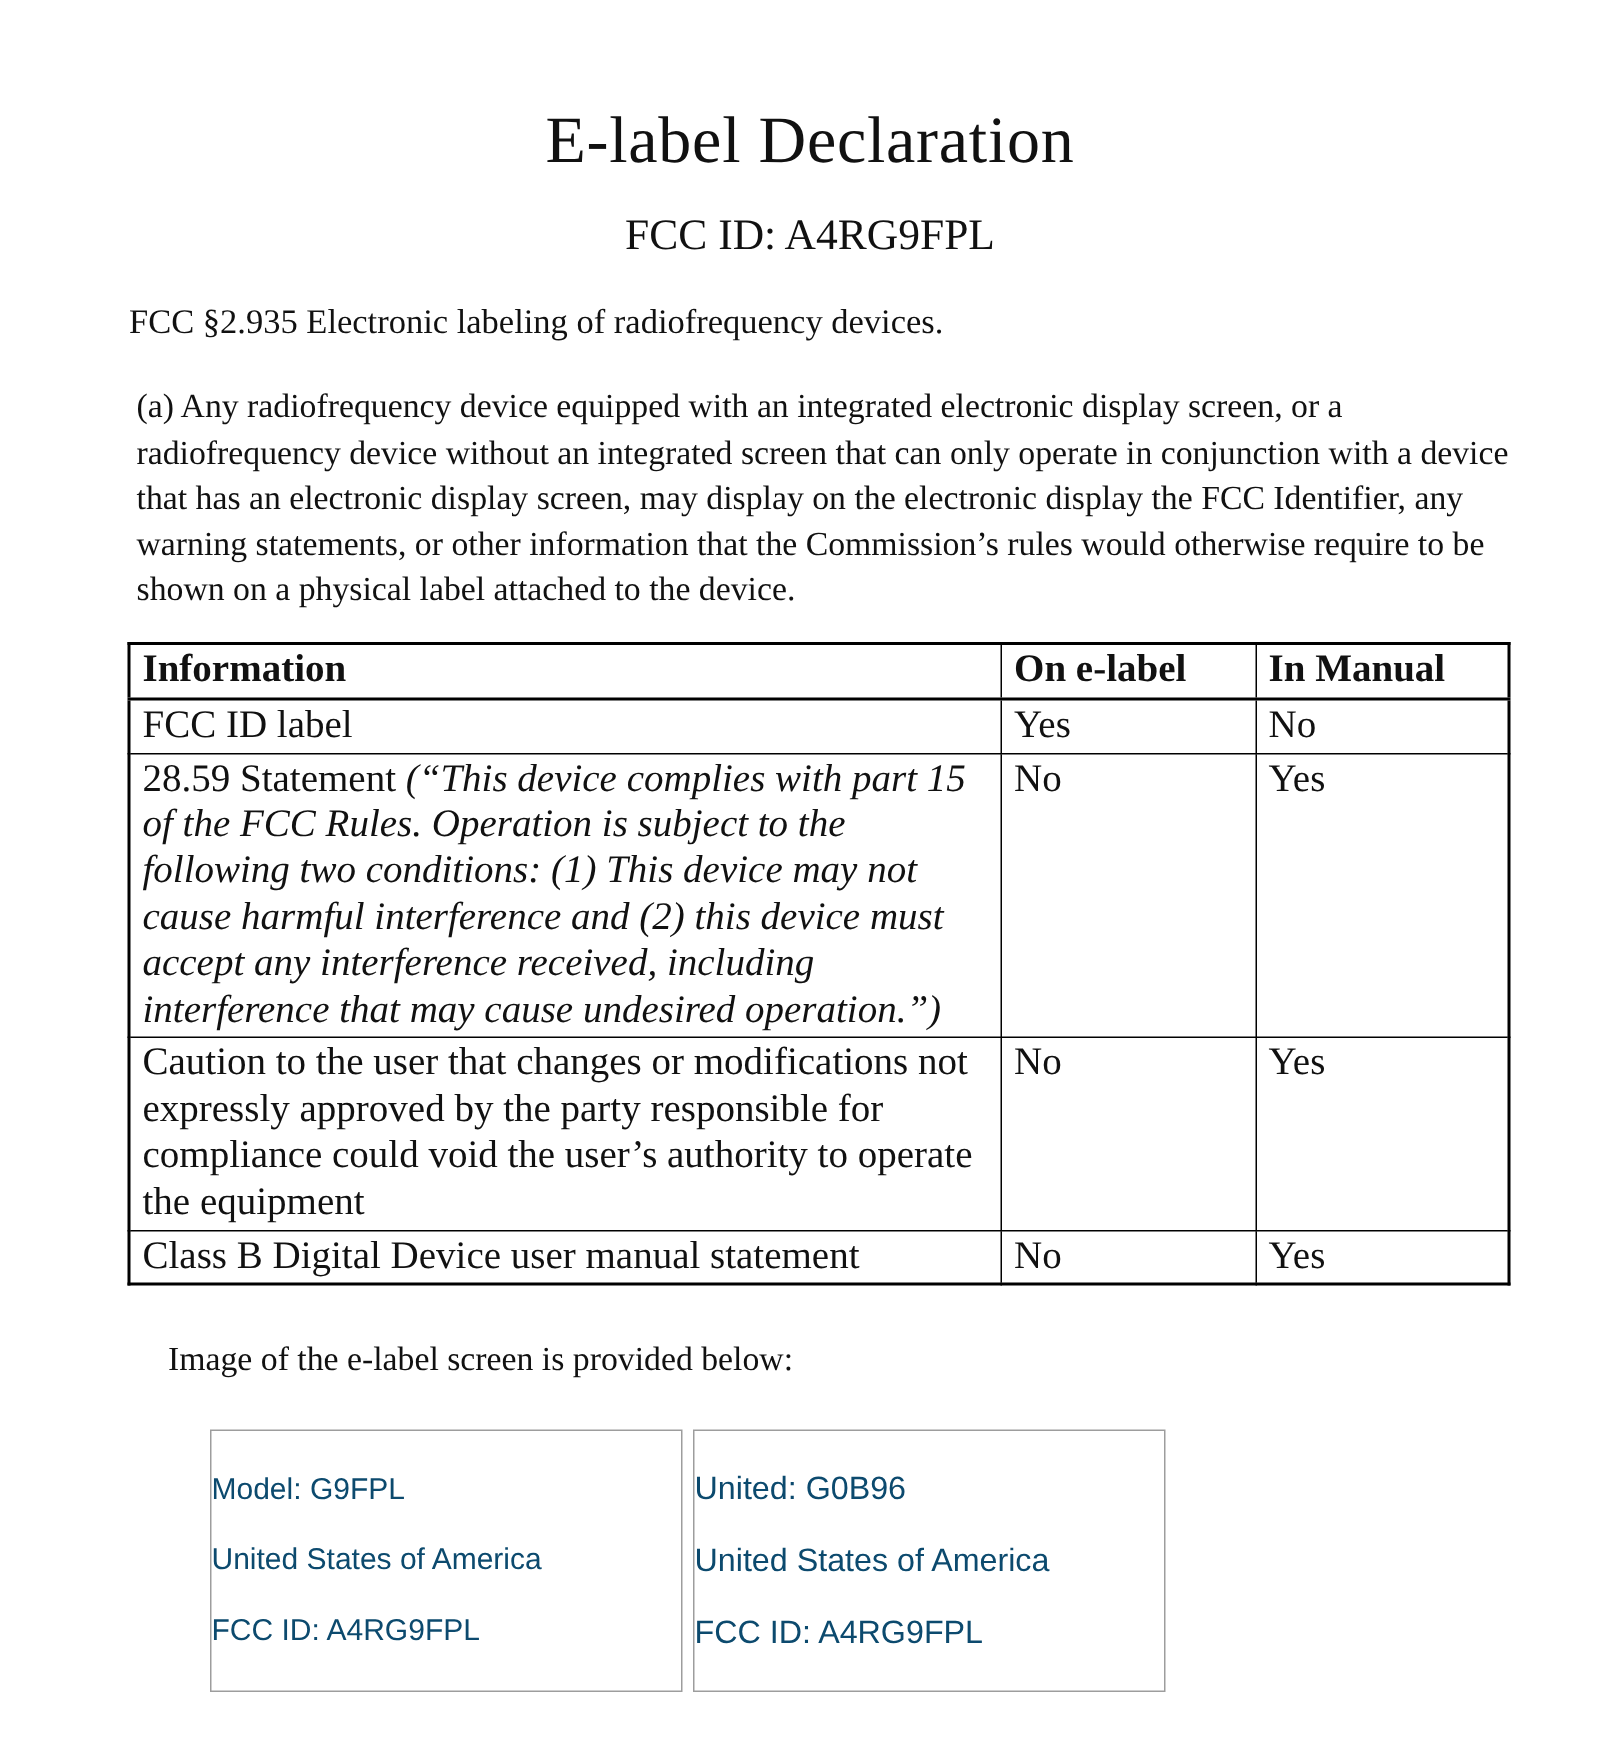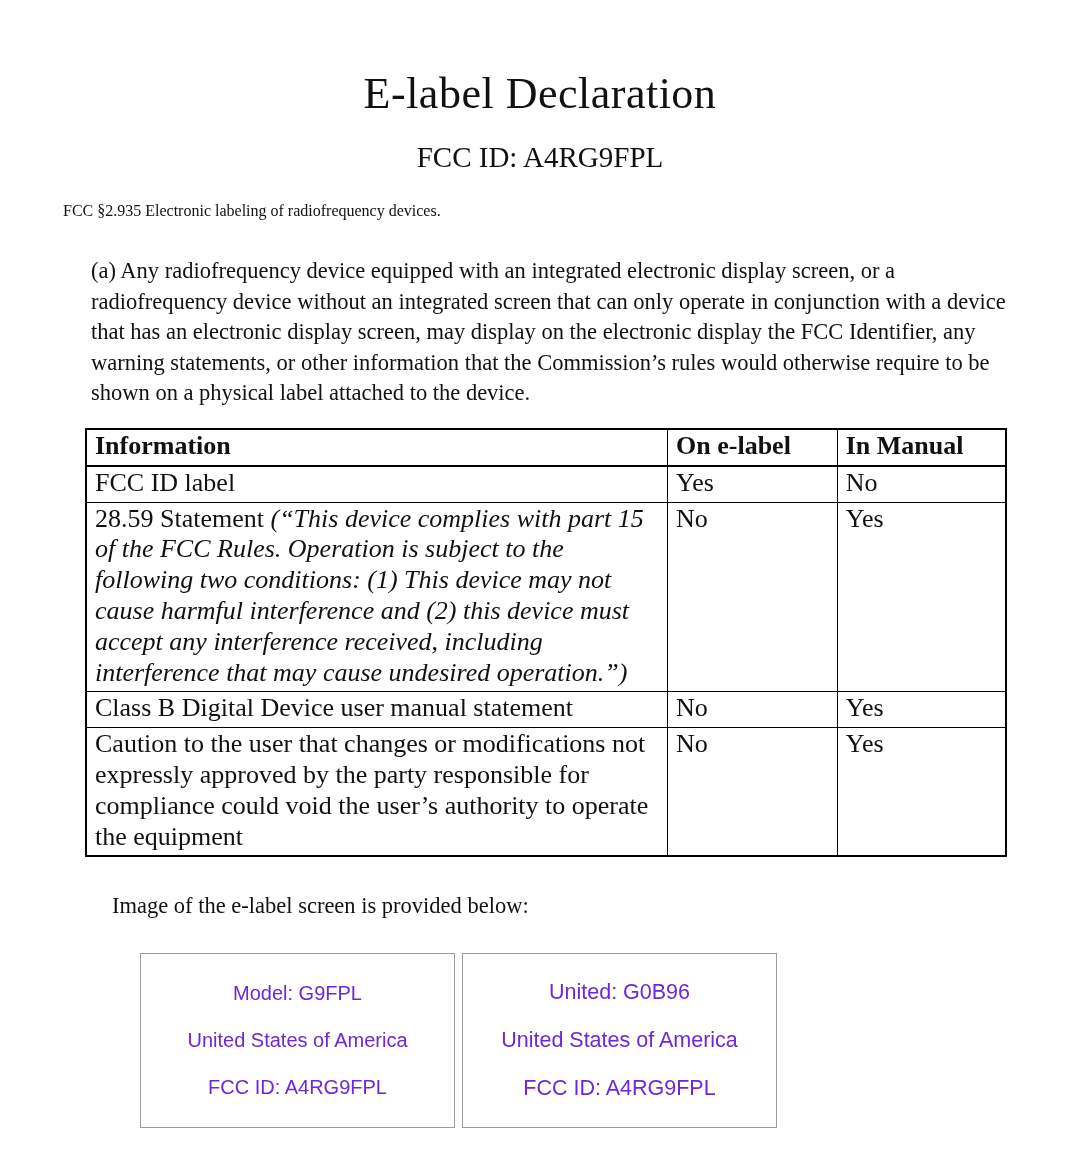--- a/index.html
+++ b/index.html
@@ -24,22 +24,22 @@
   }
   .doc-subtitle {
     position: absolute;
     top: 141px; left: 0; right: 0;
     text-align: center;
     font-size: 29px;
     font-weight: 400;
   }
   .section-heading {
     position: absolute;
-    top: 202px; left: 63px;
-    font-size: 16px;
+    top: 202px; left: 86px;
+    font-size: 23px;
   }
   .para-a {
     position: absolute;
     top: 256px; left: 75px;
     width: 933px;
     font-size: 22.5px;
     line-height: 30.6px;
     margin-left: 16px;
   }
 
@@ -80,25 +80,25 @@
     display: flex;
     gap: 7px;
   }
   .elabel-box {
     width: 315px;
     height: 175px;
     border: 1px solid #9d9d9d;
     background: #ffffff;
     display: flex;
     flex-direction: column;
-    align-items: center;
+    align-items: flex-start;
     justify-content: center;
     gap: 24px;
     font-family: "Liberation Sans", sans-serif;
-    color: #6d28d9;
+    color: #0c4a6e;
     text-align: center;
   }
   .elabel-box.box-0 { font-size: 20px; }
   .elabel-box.box-1 { font-size: 21.5px; gap: 23px; }
 </style>
 </head>
 <body>
 
 <div class="page">
 
@@ -123,26 +123,26 @@
         <td><span>FCC ID label</span><span class="it"></span></td>
         <td>Yes</td>
         <td>No</td>
       </tr>
       <tr>
         <td><span>28.59 Statement </span><span class="it">(“This device complies with part 15 of the FCC Rules. Operation is subject to the following two conditions: (1) This device may not cause harmful interference and (2) this device must accept any interference received, including interference that may cause undesired operation.”)</span></td>
         <td>No</td>
         <td>Yes</td>
       </tr>
       <tr>
-        <td><span>Class B Digital Device user manual statement</span><span class="it"></span></td>
+        <td><span>Caution to the user that changes or modifications not expressly approved by the party responsible for compliance could void the user’s authority to operate the equipment</span><span class="it"></span></td>
         <td>No</td>
         <td>Yes</td>
       </tr>
       <tr>
-        <td><span>Caution to the user that changes or modifications not expressly approved by the party responsible for compliance could void the user’s authority to operate the equipment</span><span class="it"></span></td>
+        <td><span>Class B Digital Device user manual statement</span><span class="it"></span></td>
         <td>No</td>
         <td>Yes</td>
       </tr>
     </tbody>
   </table>
 
   <div class="image-caption">Image of the e-label screen is provided below:</div>
 
   <div class="elabel-row">
     <div class="elabel-box box-0">

